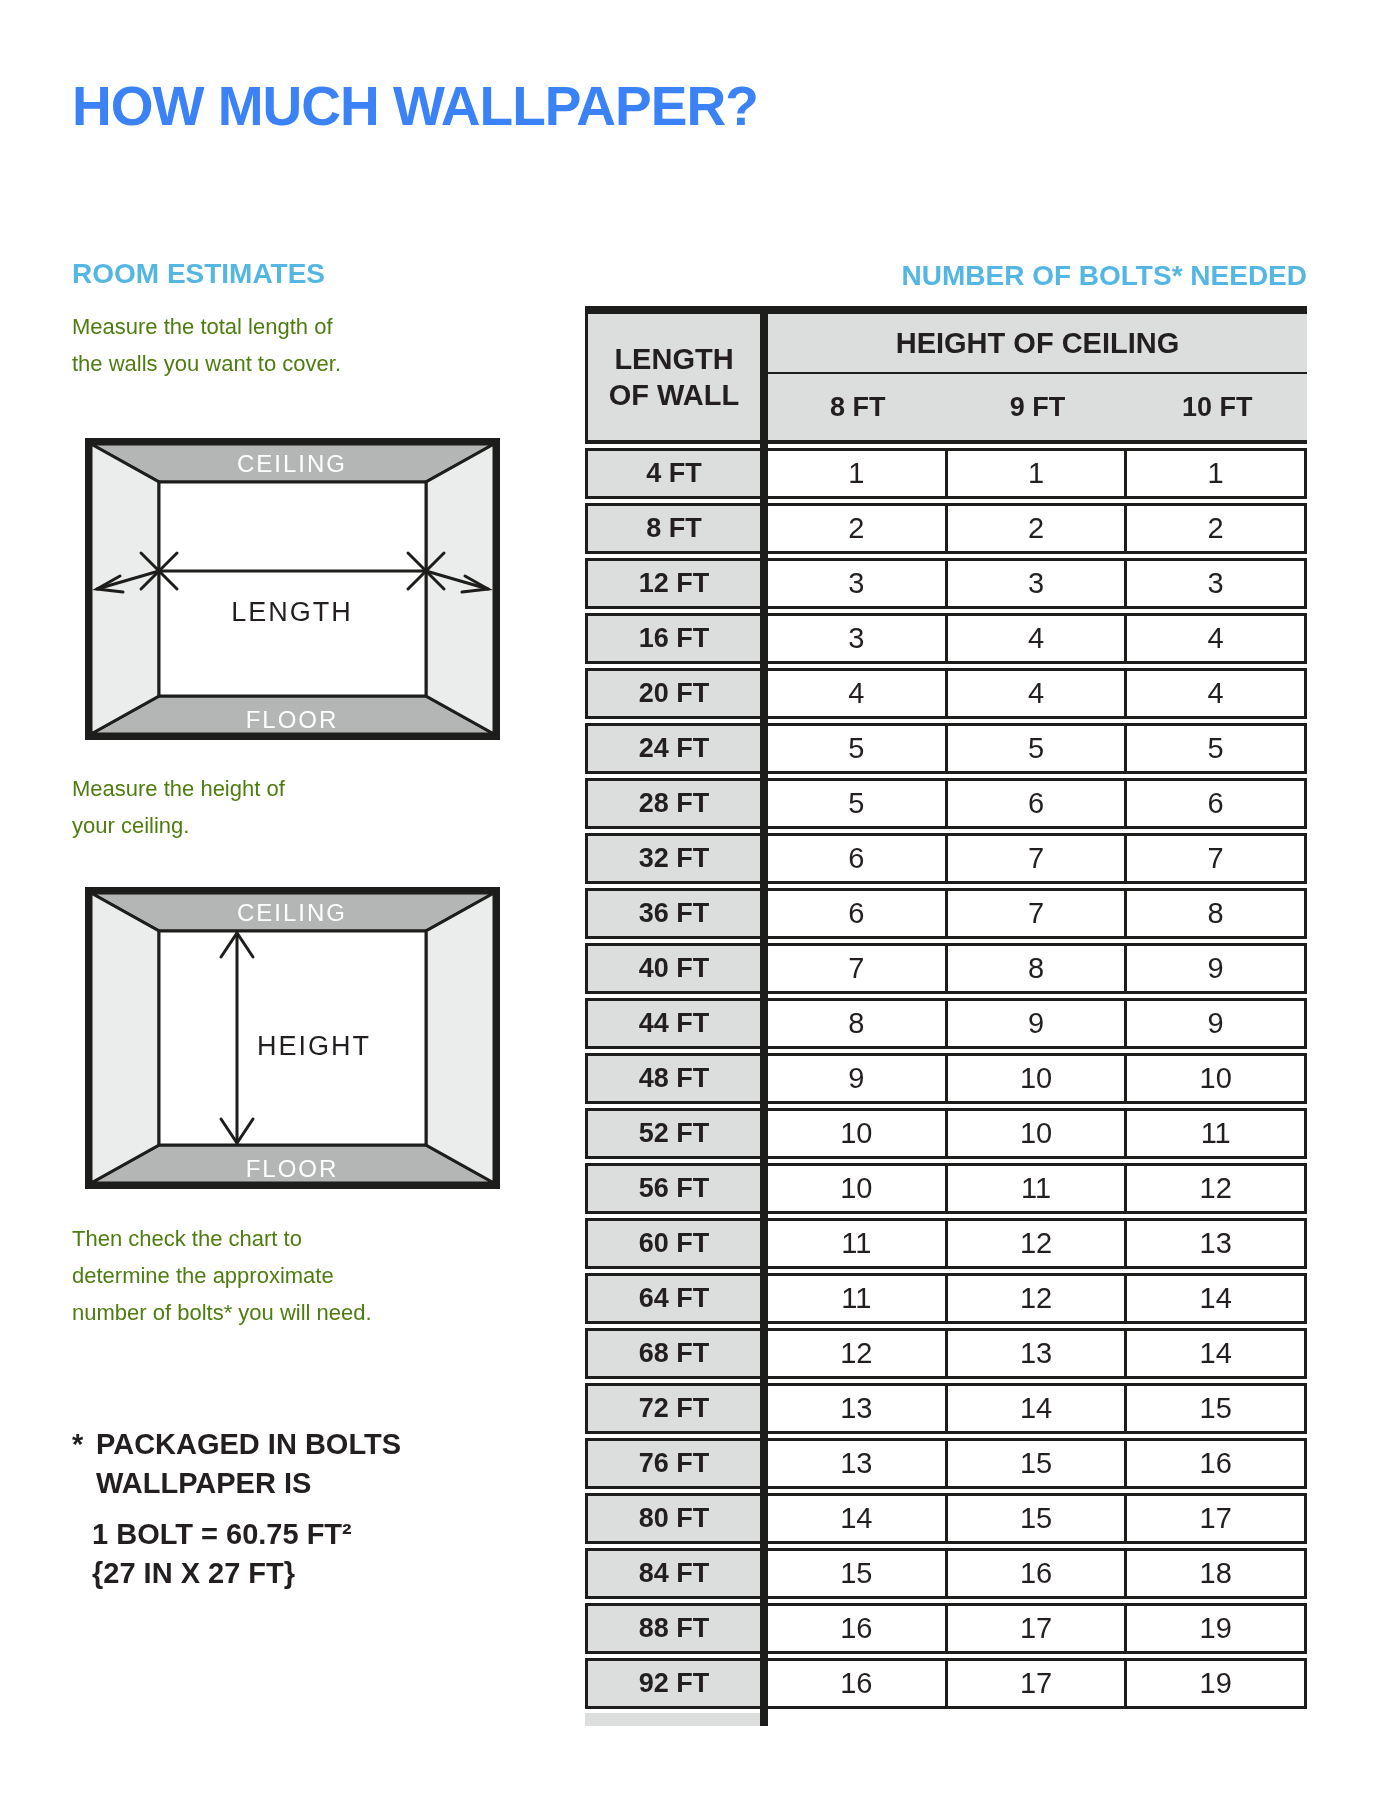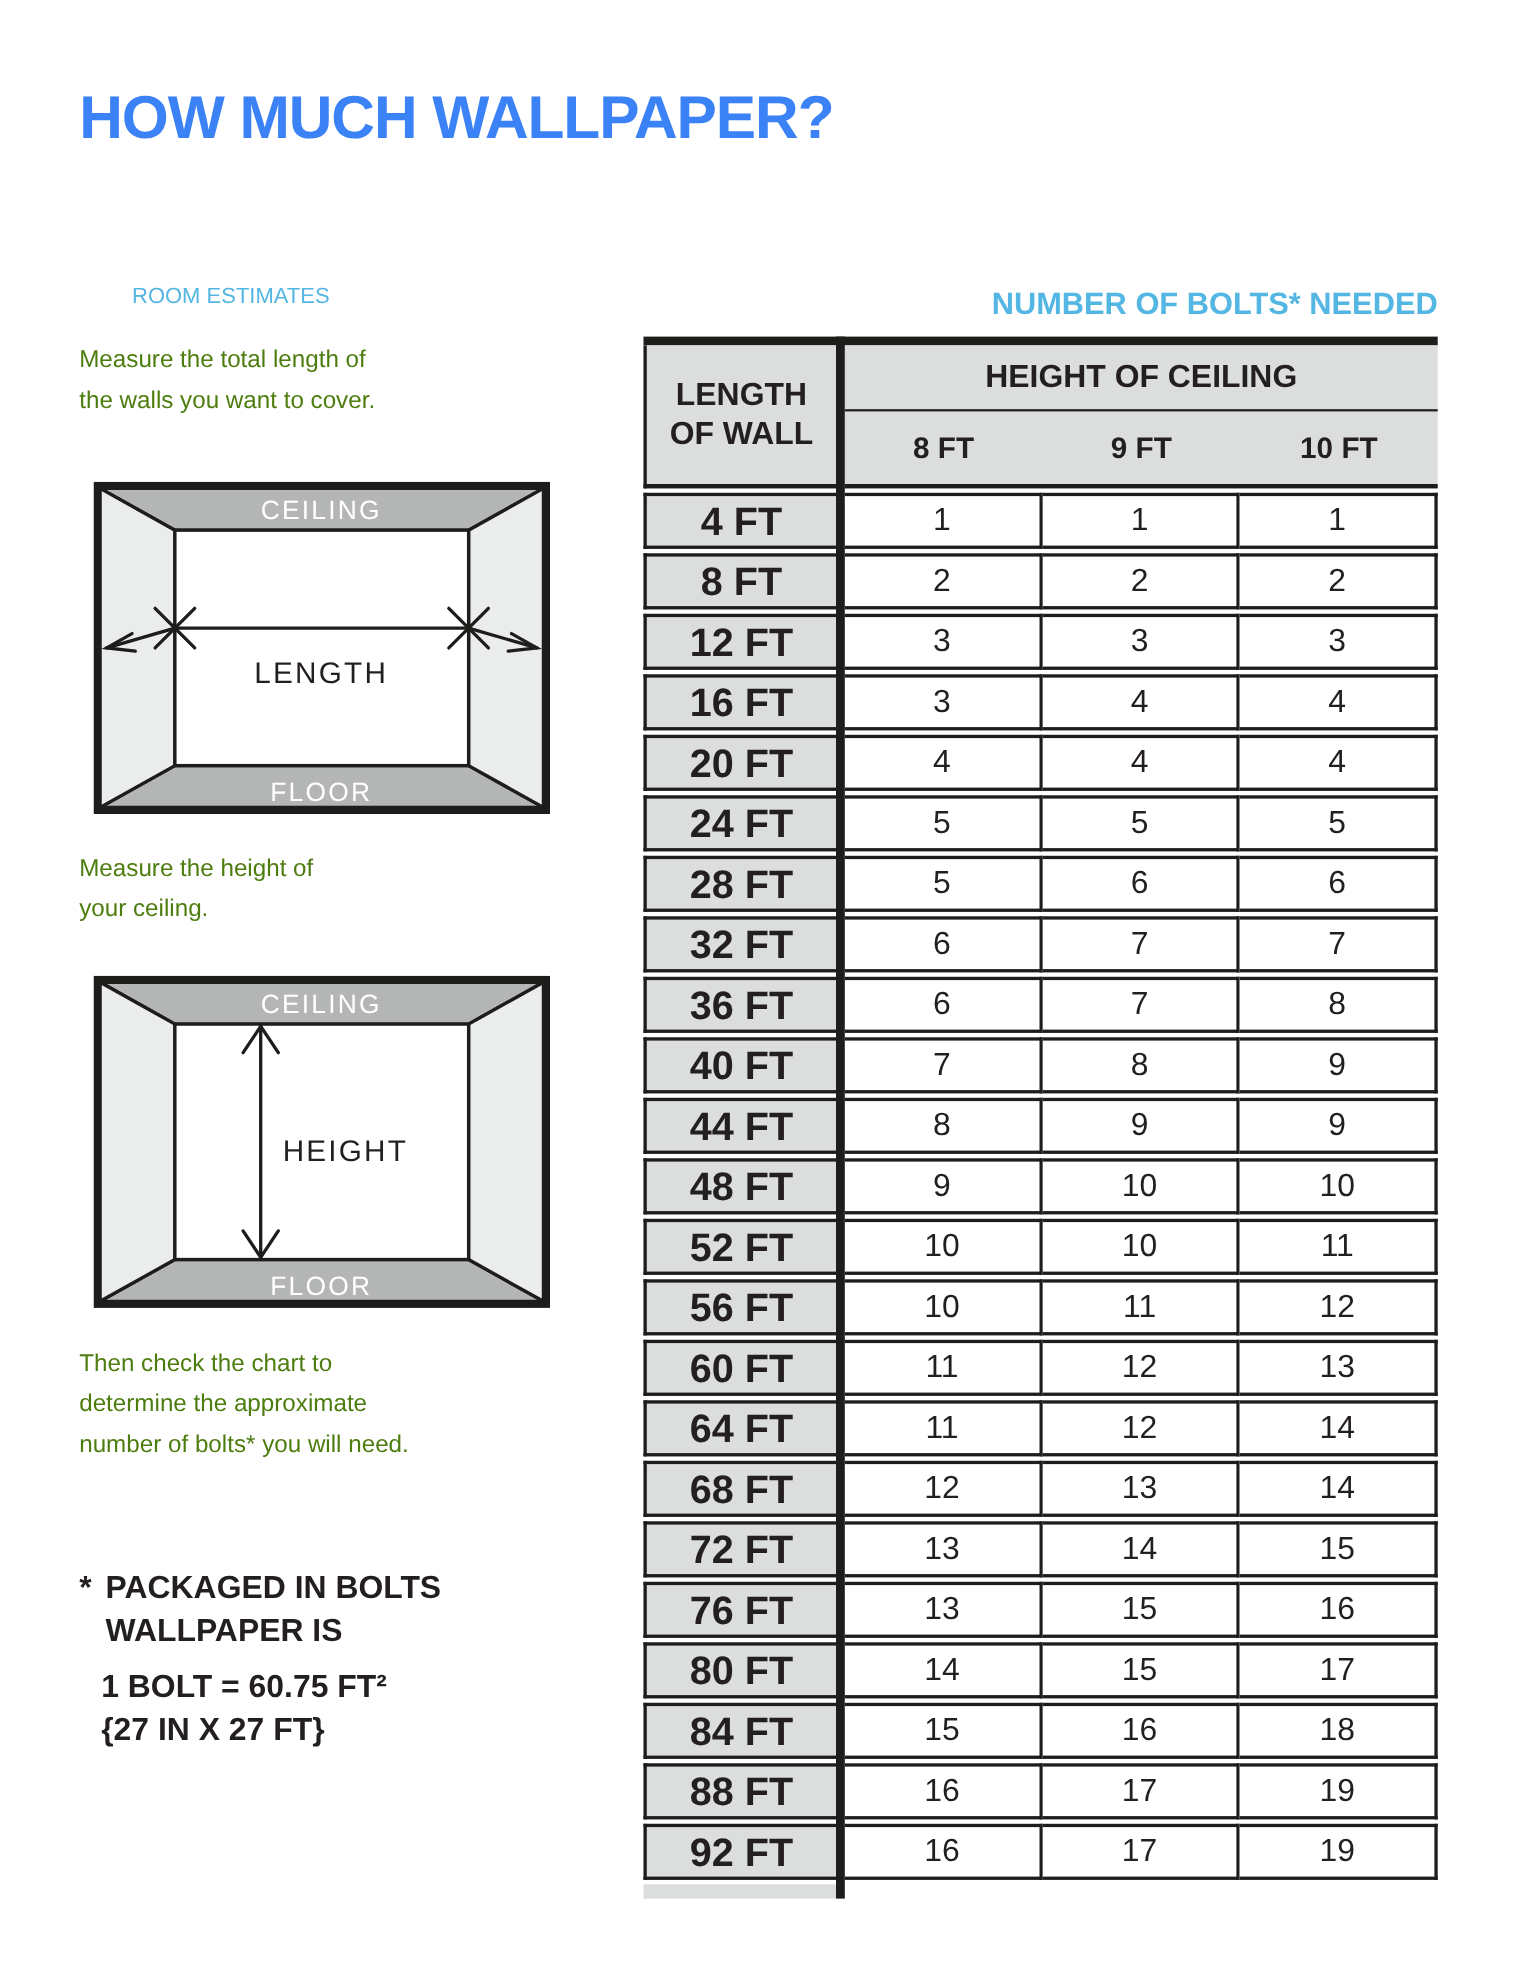--- a/index.html
+++ b/index.html
@@ -7,21 +7,21 @@
     position:relative; width:1391px; height:1800px; background:#ffffff;
     font-family:"Liberation Sans", sans-serif; color:#231f20; overflow:hidden;
   }
   .abs { position:absolute; }
 
   .title {
     left:72px; top:74px; font-size:55px; font-weight:bold;
     color:#3b82f6; letter-spacing:-1px; white-space:nowrap;
   }
   .section-heading {
-    left:72px; top:258px; font-size:20px; font-weight:normal; color:#53b6e3; white-space:nowrap;margin-left:48px;
+    left:72px; top:258px; font-size:28px; font-weight:bold; color:#53b6e3; white-space:nowrap;
   }
   .para { font-size:22px; line-height:37px; color:#4d7c0f; white-space:nowrap; }
   #para1 { left:72px; top:308px; }
   #para2 { left:72px; top:770px; }
   #para3 { left:72px; top:1220px; }
 
   .diagram { width:415px; height:302px; }
   #diagram1 { left:85px; top:438px; }
   #diagram2 { left:85px; top:887px; }
   svg text { font-family:"Liberation Sans", sans-serif; }
@@ -61,21 +61,21 @@
   .t-h-cols { flex:1; display:flex; }
   .t-h-cols > div {
     flex:1; display:flex; align-items:center; justify-content:center;
     font-weight:bold; font-size:27px;
   }
   .t-body { display:flex; flex-direction:column; gap:4px; margin-top:4px; }
   .trow { display:flex; height:51px; }
   .tlabel {
     width:175px; background:#dcdddd; border:3px solid #1d1d1b; border-right:none;
     display:flex; align-items:center; justify-content:center;
-    font-weight:bold; font-size:36px;
+    font-weight:bold; font-size:27px;
   }
   .tspacer { width:8px; }
   .tcell {
     flex:1; background:#ffffff;
     border-top:3px solid #1d1d1b; border-bottom:3px solid #1d1d1b; border-right:3px solid #1d1d1b;
     display:flex; align-items:center; justify-content:center; font-size:29px;
   }
   .t-vbar { position:absolute; left:175px; top:0; width:8px; height:1420px; background:#1d1d1b; }
   .t-stub { margin-top:4px; width:175px; height:13px; background:#dcdddd; }
 </style>

